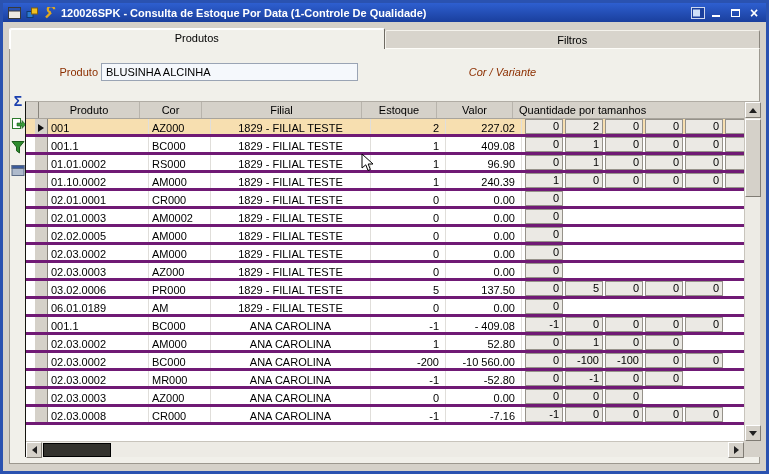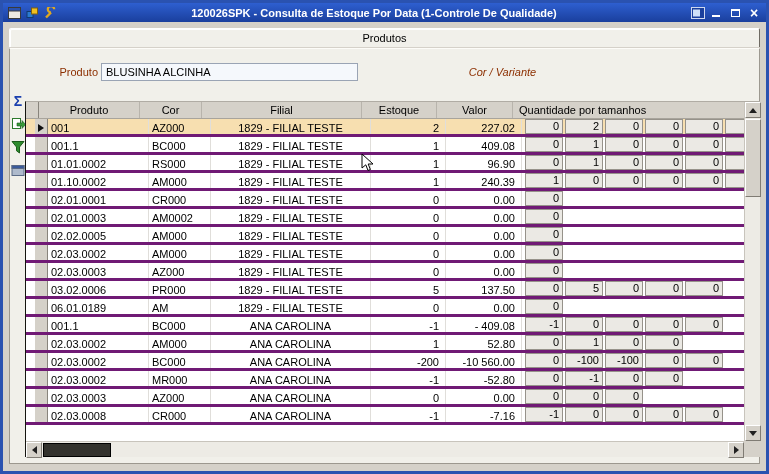--- a/index.html
+++ b/index.html
@@ -7,30 +7,30 @@
   body { font-family:"Liberation Sans", sans-serif; background:#e8e8e8; }
 
   .window { position:relative; width:769px; height:474px; border:3px solid #2a52b0;
             background:#D5D1C9; overflow:hidden; }
 
   
   .titlebar { position:absolute; left:0; top:0; right:0; height:19px;
               background:linear-gradient(180deg,#2e5fd0,#1a3f9d);
               display:flex; align-items:center; padding:0 4px; gap:3px; }
   .ticon { width:15px; height:14px; display:inline-flex; align-items:center; justify-content:center; flex:none; }
-  .title { flex:1; text-align:center; color:#fff; font-size:11px; font-weight:bold;
+  .title { flex:1; color:#fff; font-size:11px; font-weight:bold;
            white-space:nowrap; overflow:hidden; }
   .tbtn { width:16px; height:15px; color:#fff; display:inline-flex; align-items:center;
           justify-content:center; flex:none; cursor:default; }
   .min-glyph { width:8px; height:2px; background:#fff; margin-top:7px; }
   .max-glyph { width:9px; height:8px; border:1px solid #fff; border-top-width:2px; }
   .close-glyph { font-size:14px; font-weight:bold; line-height:14px; }
 
   
-  .tabbar { position:absolute; left:6px; right:6px; top:25px; height:20px; display:flex;flex-direction:column; }
+  .tabbar { position:absolute; left:6px; right:6px; top:25px; height:20px; display:flex; }
   .tab { flex:1; text-align:center; font-size:11px; line-height:18px; color:#000;
          border:1px solid #8a867e; border-bottom:none; border-radius:2px 2px 0 0; }
   .tab.active { background:#F1F0EA; border-color:#fff #6e6a62 transparent #fff;
                 box-shadow:inset 1px 1px 0 #fff; position:relative; z-index:3; margin-bottom:-1px; }
   .tab.inactive { margin-top:2px; background:#D8D4CC;
                   border-color:#f4f2ec #8a867e transparent #f4f2ec; }
 
   
   .panel { position:absolute; left:6px; right:6px; top:45px; bottom:7px;
            background:#F1F0EA; border:1px solid #9c988f; border-top-color:#fdfcf8; }

